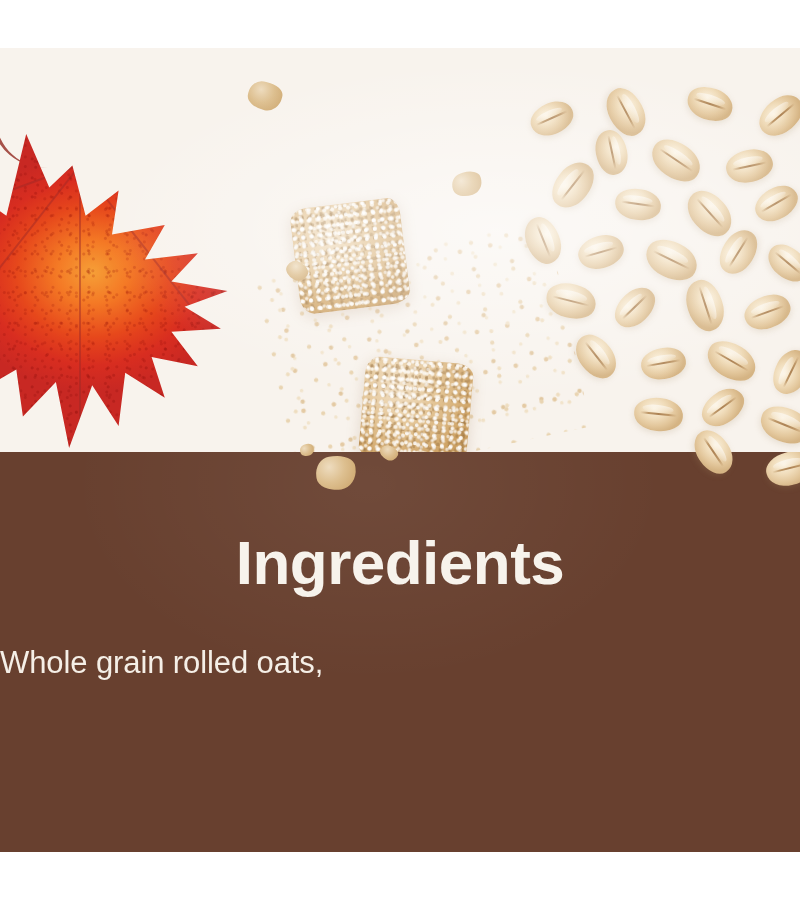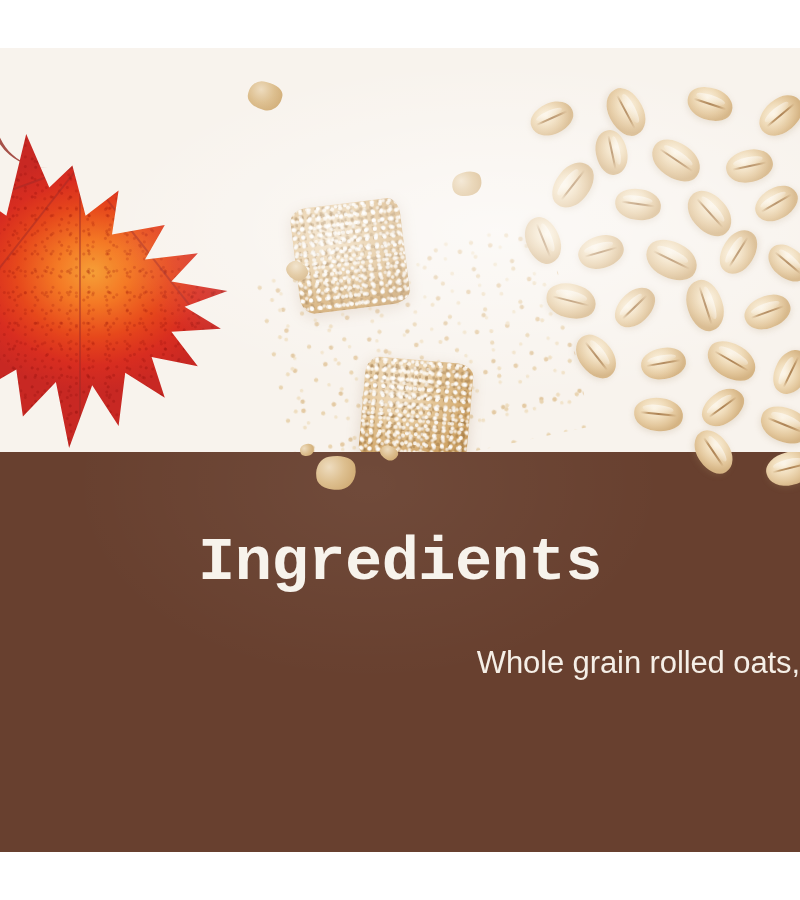--- a/index.html
+++ b/index.html
@@ -196,28 +196,27 @@
     left: 0; top: 532px;
     width: 800px;
     text-align: center;
     color: #f7f3ec;
     font-size: 62px;
     font-weight: 700;
     letter-spacing: -0.5px;
     line-height: 1;
     font-stretch: condensed;
     white-space: nowrap;
-    font-family: Liberation Mono, monospace;
   }
 
   .body-copy {
     position: absolute;
     left: 0; top: 638px;
     width: 800px;
-    text-align: right;
+    text-align: left;
     color: #f5efe7;
     font-size: 31px;
     font-weight: 400;
     line-height: 49px;
     letter-spacing: -0.1px;
   }
   .body-copy .line { display: block; white-space: nowrap; }
 
   
   .bottom-strip {

